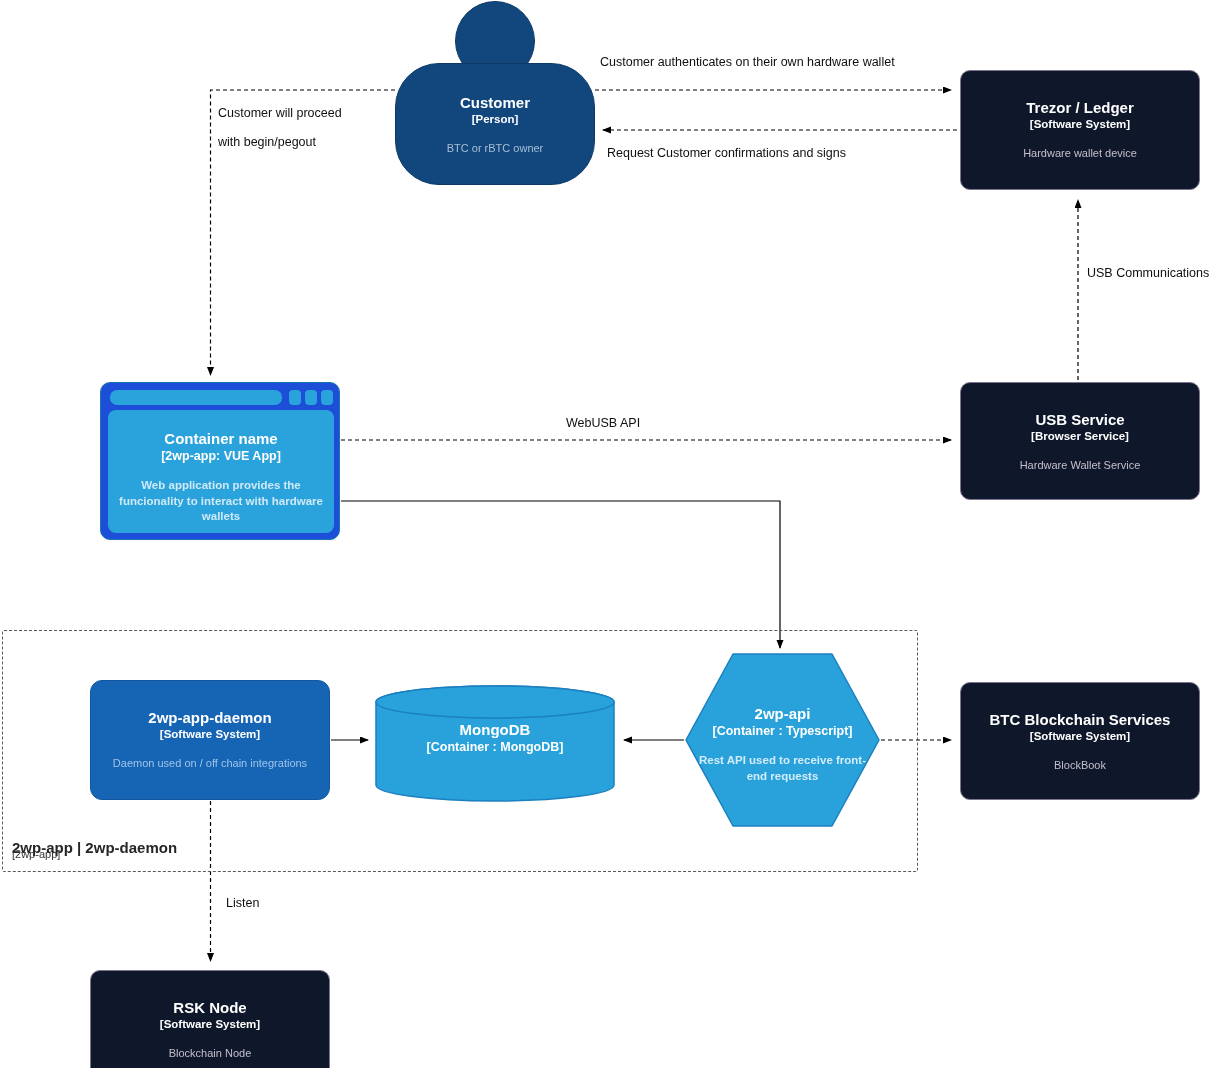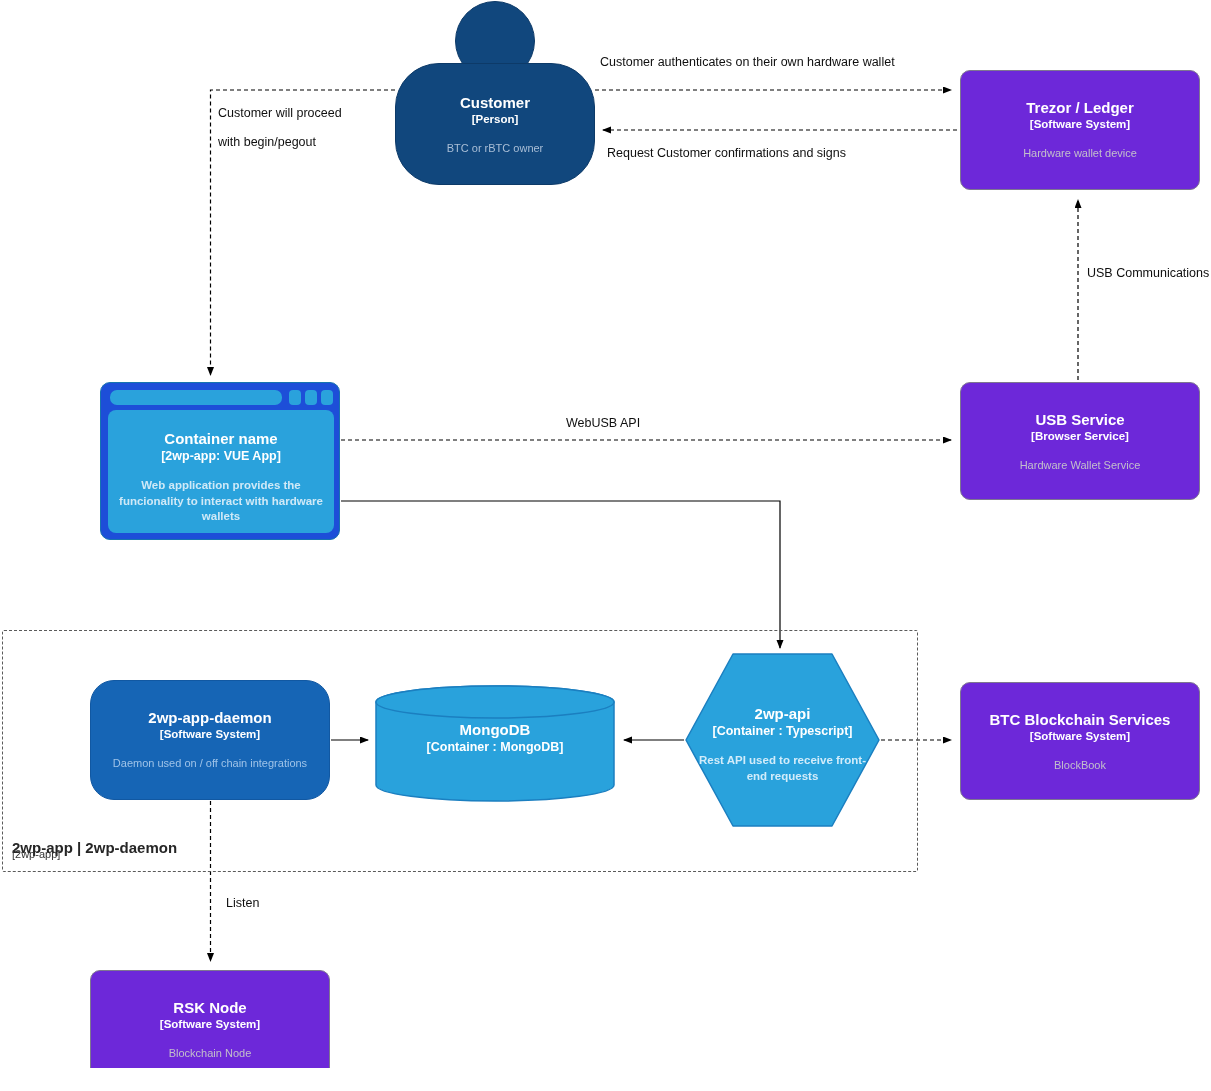--- a/index.html
+++ b/index.html
@@ -14,21 +14,21 @@
   }
   .abs { position: absolute; }
 
   
   .node-title  { font-weight: bold; font-size: 15px; color: #ffffff; line-height: 1.2; }
   .node-sub    { font-weight: bold; font-size: 11.5px; color: #ffffff; line-height: 1.3; }
   .node-desc   { font-size: 11px; line-height: 1.35; margin-top: 14px; }
 
   
   .node-gray {
-    background: #6d28d9;
+    background: #0f172a;
     border: 1px solid #7e7690;
     border-radius: 10px;
     width: 240px;
     color: #fff;
     padding-top: 28px;
     text-align: center;
   }
   .node-gray .node-desc { color: #c3bfcb; }
 
   
@@ -77,21 +77,21 @@
     color: #fff;
     padding: 20px 6px 0 6px;
   }
   .browser .panel .node-desc { color: #cfe9f7; font-weight: bold; font-size: 11.5px; }
 
   
   .node-daemon {
     width: 240px; height: 120px;
     background: #1665b5;
     border: 1px solid #1158a2;
-    border-radius: 24px;
+    border-radius: 12px;
     text-align: center;
     color: #fff;
     padding-top: 28px;
   }
   .node-daemon .node-desc { color: #9fc3e8; }
 
   
   .shape-text {
     position: absolute;
     width: 100%;

